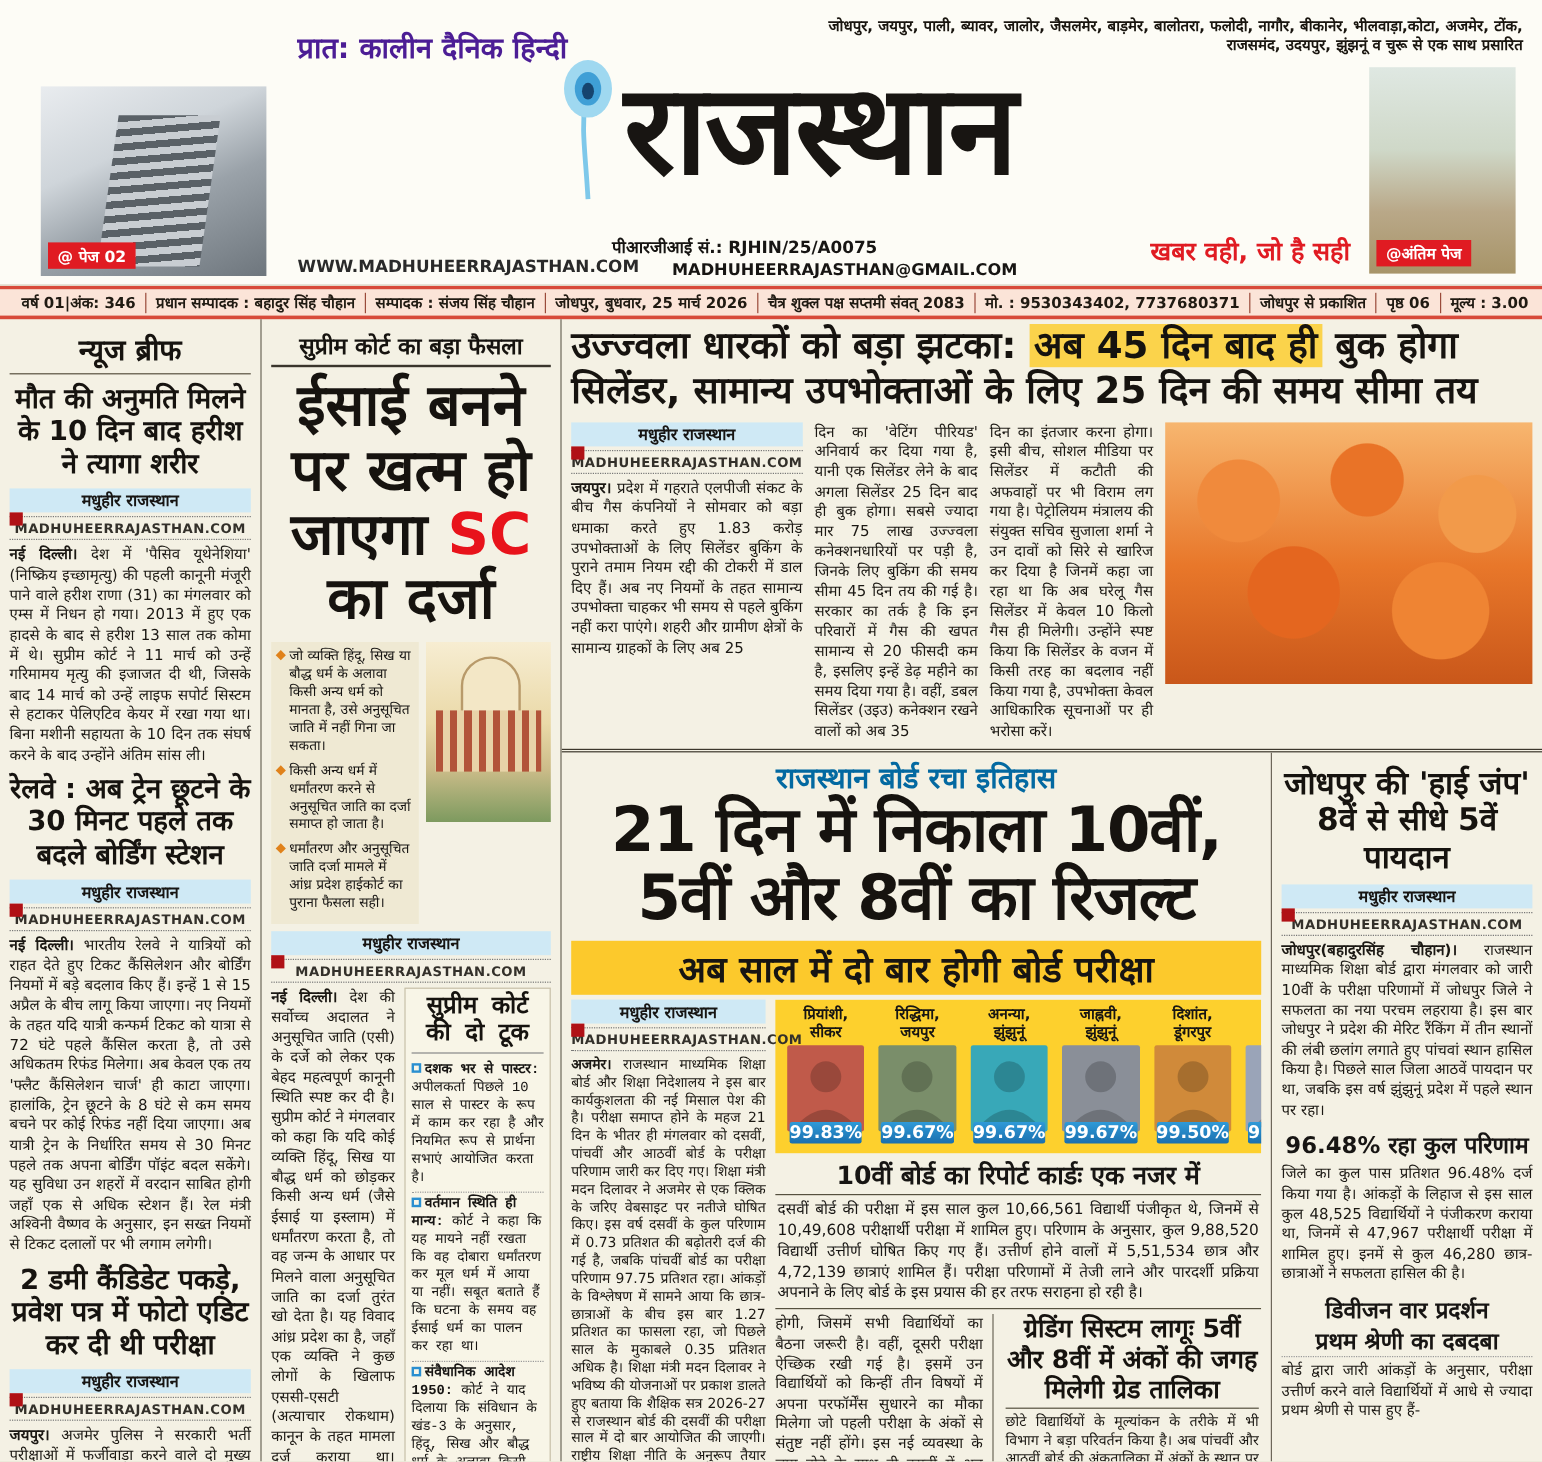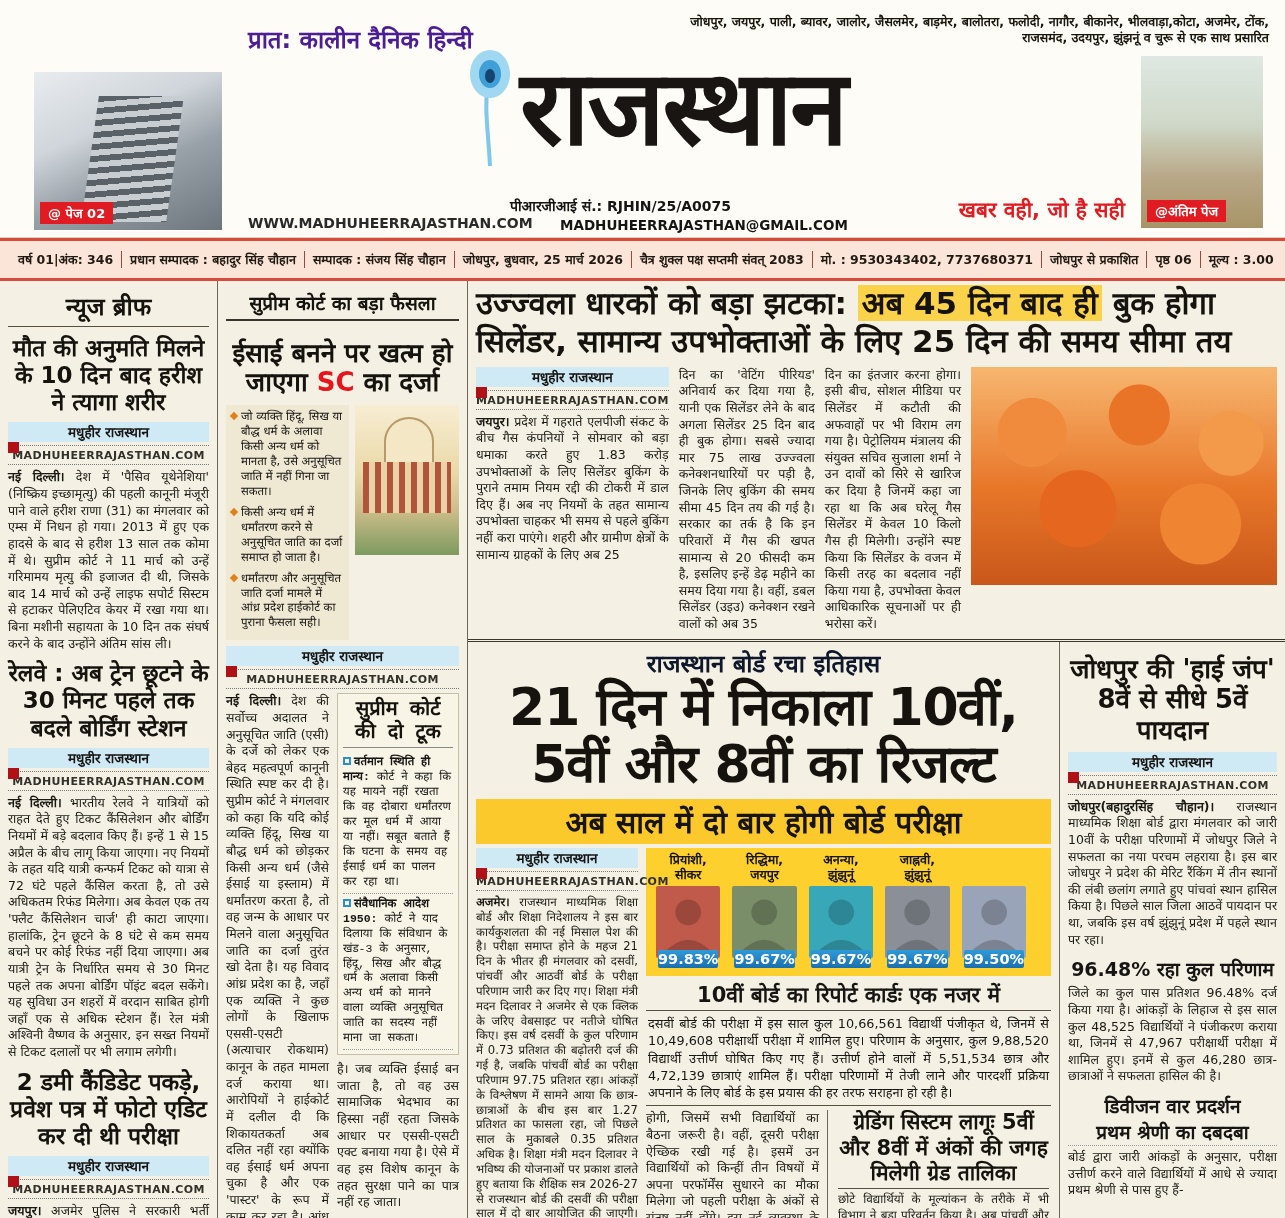--- a/index.html
+++ b/index.html
@@ -27,21 +27,21 @@
   #masthead { position:absolute; left:185px; top:48px; width:940px; display:flex; align-items:center; justify-content:center; gap:4px; }
   #mh-red { color:#e01b22; font-size:104px; font-weight:900; letter-spacing:-2px; line-height:1.1; }
   #mh-black { color:#181512; font-size:104px; font-weight:900; letter-spacing:-2px; line-height:1.1; }
   #feather { width:64px; height:120px; margin:0 -6px; }
   #website { position:absolute; left:248px; bottom:6px; font-size:14px; font-weight:bold; color:#2a2a2a; }
   #prgi { position:absolute; left:510px; bottom:22px; font-size:14px; font-weight:bold; }
   #email { position:absolute; left:560px; bottom:4px; font-size:13.5px; font-weight:bold; }
   #slogan { position:absolute; right:160px; bottom:14px; color:#e01b22; font-size:21px; font-weight:900; }
 
   
-  #datebar { height:43px; background:#fbe4d8; border-top:3px solid #d84a3a; border-bottom:3px solid #d84a3a;
+  #datebar { height:28px; background:#fbe4d8; border-top:3px solid #d84a3a; border-bottom:3px solid #d84a3a;
     display:flex; align-items:center; justify-content:space-between; padding:0 10px; }
   #datebar span { font-size:12.5px; font-weight:bold; color:#201a12; padding:0 8px; border-right:1px solid #9a4a3a; white-space:nowrap; }
   #datebar span:last-child { border-right:none; }
 
   
   #main { display:grid; grid-template-columns:218px 250px 1fr; height:1186px; }
   .vline-r { border-right:1px solid #6d675a; }
   .col-pad { padding:6px 8px; overflow:hidden; }
 
   h1,h2,h3 { font-weight:900; color:#16130f; }
@@ -50,21 +50,21 @@
   .story-h { font-size:23px; line-height:1.18; text-align:center; margin:8px 0 4px; }
   .byline { margin:6px 0 4px; }
   .byline-band { background:#cfe9f5; text-align:center; font-weight:bold; font-size:13.5px; padding:1px 0; }
   .byline-site { position:relative; text-align:center; font-size:11px; font-weight:bold; letter-spacing:.4px;
     border-top:1px dotted #777; border-bottom:1px dotted #777; padding:3px 0 2px; margin-top:3px; color:#33302a; }
   .redsq { position:absolute; left:0; top:-4px; width:11px; height:11px; background:#b01116; display:inline-block; }
   .body-txt { font-size:12.5px; line-height:1.33; text-align:justify; color:#1b1813; }
   .body-txt b { font-weight:900; }
 
   
-  #sc-head { font-size:26px; line-height:1.12; text-align:center; margin:18px 0 8px; }
+  #sc-head { font-size:48px; line-height:1.12; text-align:center; margin:6px 0 8px; }
   #sc-head .red { color:#e8131b; }
   #sc-points-row { display:flex; gap:6px; }
   #sc-points { flex:1; background:#efe9d3; padding:4px 5px; }
   #sc-points .pt { position:relative; font-size:11.5px; line-height:1.3; padding-left:10px; margin-bottom:6px; }
   #sc-points .pt:before { content:""; position:absolute; left:0; top:4px; width:6px; height:6px; background:#e0821b; transform:rotate(45deg); }
   #sc-photo { width:104px; height:150px; background:linear-gradient(180deg,#f7edd2 0%,#ead9a8 45%,#cdbd8a 70%,#7d9a5f 100%); position:relative; overflow:hidden; }
   #sc-photo:before { content:""; position:absolute; left:28%; top:8%; width:44%; height:30%; border-radius:50% 50% 0 0; background:#f3e7c6; border:2px solid #b89a6a; }
   #sc-photo:after { content:""; position:absolute; left:8%; top:38%; width:84%; height:34%;
     background:repeating-linear-gradient(90deg,#b2543a 0 6px,#e8d3a8 6px 12px); }
   #sc-body-row { display:flex; gap:8px; margin-top:4px; }
@@ -86,21 +86,21 @@
       radial-gradient(circle at 55% 22%, #e97327 0 30px, transparent 31px),
       radial-gradient(circle at 85% 35%, #f29a4a 0 32px, transparent 33px),
       radial-gradient(circle at 35% 65%, #e4661f 0 38px, transparent 39px),
       radial-gradient(circle at 75% 72%, #ef8433 0 40px, transparent 41px),
       linear-gradient(180deg,#f7b66f 0%,#e8772a 55%,#c9571a 100%); }
 
   #lower { display:grid; grid-template-columns:1fr 225px; flex:1; overflow:hidden; }
 
   
   #board { border-right:1px solid #6d675a; padding:4px 8px; overflow:hidden; }
-  #board-kicker { color:#0f172a; font-size:24px; font-weight:900; text-align:center; }
+  #board-kicker { color:#0369a1; font-size:24px; font-weight:900; text-align:center; }
   #board-head { font-size:52px; line-height:1.1; font-weight:900; text-align:center; letter-spacing:-1px; }
   #board-banner { background:#fcc92c; font-size:30px; font-weight:900; text-align:center; margin-top:6px; padding:2px 0; }
   #board-row { display:flex; gap:8px; margin-top:4px; height:408px; }
   #board-left { width:162px; flex:none; }
   #board-right { flex:1; display:flex; flex-direction:column; overflow:hidden; }
   #students { background:#fdd02d; display:grid; grid-template-columns:repeat(6,1fr); gap:4px; padding:4px 6px 8px; }
   .stu-name { font-size:12.5px; font-weight:bold; text-align:center; line-height:1.2; height:32px; }
   .stu-photo { height:72px; margin:2px 4px 0; position:relative; overflow:hidden; border-radius:2px; }
   .stu-photo svg { position:absolute; left:0; top:0; width:100%; height:100%; }
   .stu-badge { background:linear-gradient(180deg,#2f9ad8,#1a6fae); color:#fff; font-weight:900; font-size:14.5px;
@@ -207,20 +207,21 @@
         <div class="byline-site"><span class="redsq"></span><span>MADHUHEERRAJASTHAN.COM</span></div>
       </div>
 
       <div id="sc-body-row">
         <div id="sc-body-left">
           <p class="body-txt"><b>नई दिल्ली।</b> <span>देश की सर्वोच्च अदालत ने अनुसूचित जाति (एसी) के दर्जे को लेकर एक बेहद महत्वपूर्ण कानूनी स्थिति स्पष्ट कर दी है। सुप्रीम कोर्ट ने मंगलवार को कहा कि यदि कोई व्यक्ति हिंदू, सिख या बौद्ध धर्म को छोड़कर किसी अन्य धर्म (जैसे ईसाई या इस्लाम) में धर्मांतरण करता है, तो वह जन्म के आधार पर मिलने वाला अनुसूचित जाति का दर्जा तुरंत खो देता है। यह विवाद आंध्र प्रदेश का है, जहाँ एक व्यक्ति ने कुछ लोगों के खिलाफ एससी-एसटी (अत्याचार रोकथाम) कानून के तहत मामला दर्ज कराया था। आरोपियों ने हाईकोर्ट में दलील दी कि शिकायतकर्ता अब दलित नहीं रहा क्योंकि वह ईसाई धर्म अपना चुका है और एक 'पास्टर' के रूप में काम कर रहा है। आंध्र प्रदेश हाईकोर्ट ने इस दलील को सही मानते हुए एट्रोसिटी एक्ट की धाराएं हटाने का आदेश दिया था। हाईकोर्ट के इसी फैसले को अब सुप्रीम कोर्ट ने भी बरकरार रखा है। इससे पहले 30 अप्रैल 2025 को आंध्र प्रदेश हाईकोर्ट ने फैसला सुनाते हुए कहा था कि ईसाई धर्म में कोई जाति व्यवस्था नहीं</span></p>
         </div>
         <div id="sc-right">
           <div id="dotok">
             <h3>सुप्रीम कोर्ट की दो टूक</h3>
+            <div class="tok-item"><span class="bsq"></span><b>दशक भर से पास्टर:</b> <span>अपीलकर्ता पिछले 10 साल से पास्टर के रूप में काम कर रहा है और नियमित रूप से प्रार्थना सभाएं आयोजित करता है।</span></div>
             <div class="tok-item"><span class="bsq"></span><b>वर्तमान स्थिति ही मान्य:</b> <span>कोर्ट ने कहा कि यह मायने नहीं रखता कि वह दोबारा धर्मांतरण कर मूल धर्म में आया या नहीं। सबूत बताते हैं कि घटना के समय वह ईसाई धर्म का पालन कर रहा था।</span></div>
             <div class="tok-item"><span class="bsq"></span><b>संवैधानिक आदेश 1950:</b> <span>कोर्ट ने याद दिलाया कि संविधान के खंड-3 के अनुसार, हिंदू, सिख और बौद्ध धर्म के अलावा किसी अन्य धर्म को मानने वाला व्यक्ति अनुसूचित जाति का सदस्य नहीं माना जा सकता।</span></div>
           </div>
           <p class="body-txt" style="margin-top:6px">है। जब व्यक्ति ईसाई बन जाता है, तो वह उस सामाजिक भेदभाव का हिस्सा नहीं रहता जिसके आधार पर एससी-एसटी एक्ट बनाया गया है। ऐसे में वह इस विशेष कानून के तहत सुरक्षा पाने का पात्र नहीं रह जाता।</p>
         </div>
       </div>
     </div>
 
     <div id="right-region">
 
@@ -292,20 +293,30 @@
                   <div class="stu-name"><span>जाह्नवी,</span><br><span>झुंझुनूं</span></div>
                   <div class="stu-photo p3">
                       <svg viewBox="0 0 40 40">
                         <circle cx="20" cy="14" r="8" fill="#00000033"></circle>
                         <path d="M4 40 Q20 22 36 40 Z" fill="#00000033"></path>
                       </svg>
                     </div>
                   <div class="stu-badge">99.67%</div>
                 </div>
                 <div>
+                  <div class="stu-name"><span>दिशांत,</span><br><span>डूंगरपुर</span></div>
+                  <div class="stu-photo p4">
+                      <svg viewBox="0 0 40 40">
+                        <circle cx="20" cy="14" r="8" fill="#00000033"></circle>
+                        <path d="M4 40 Q20 22 36 40 Z" fill="#00000033"></path>
+                      </svg>
+                    </div>
+                  <div class="stu-badge">99.50%</div>
+                </div>
+                <div>
                   <div class="stu-name"><br></div>
                   <div class="stu-photo p5">
                       <svg viewBox="0 0 40 40">
                         <circle cx="20" cy="14" r="8" fill="#00000033"></circle>
                         <path d="M4 40 Q20 22 36 40 Z" fill="#00000033"></path>
                       </svg>
                     </div>
                   <div class="stu-badge">99.50%</div>
                 </div>
               </div>

